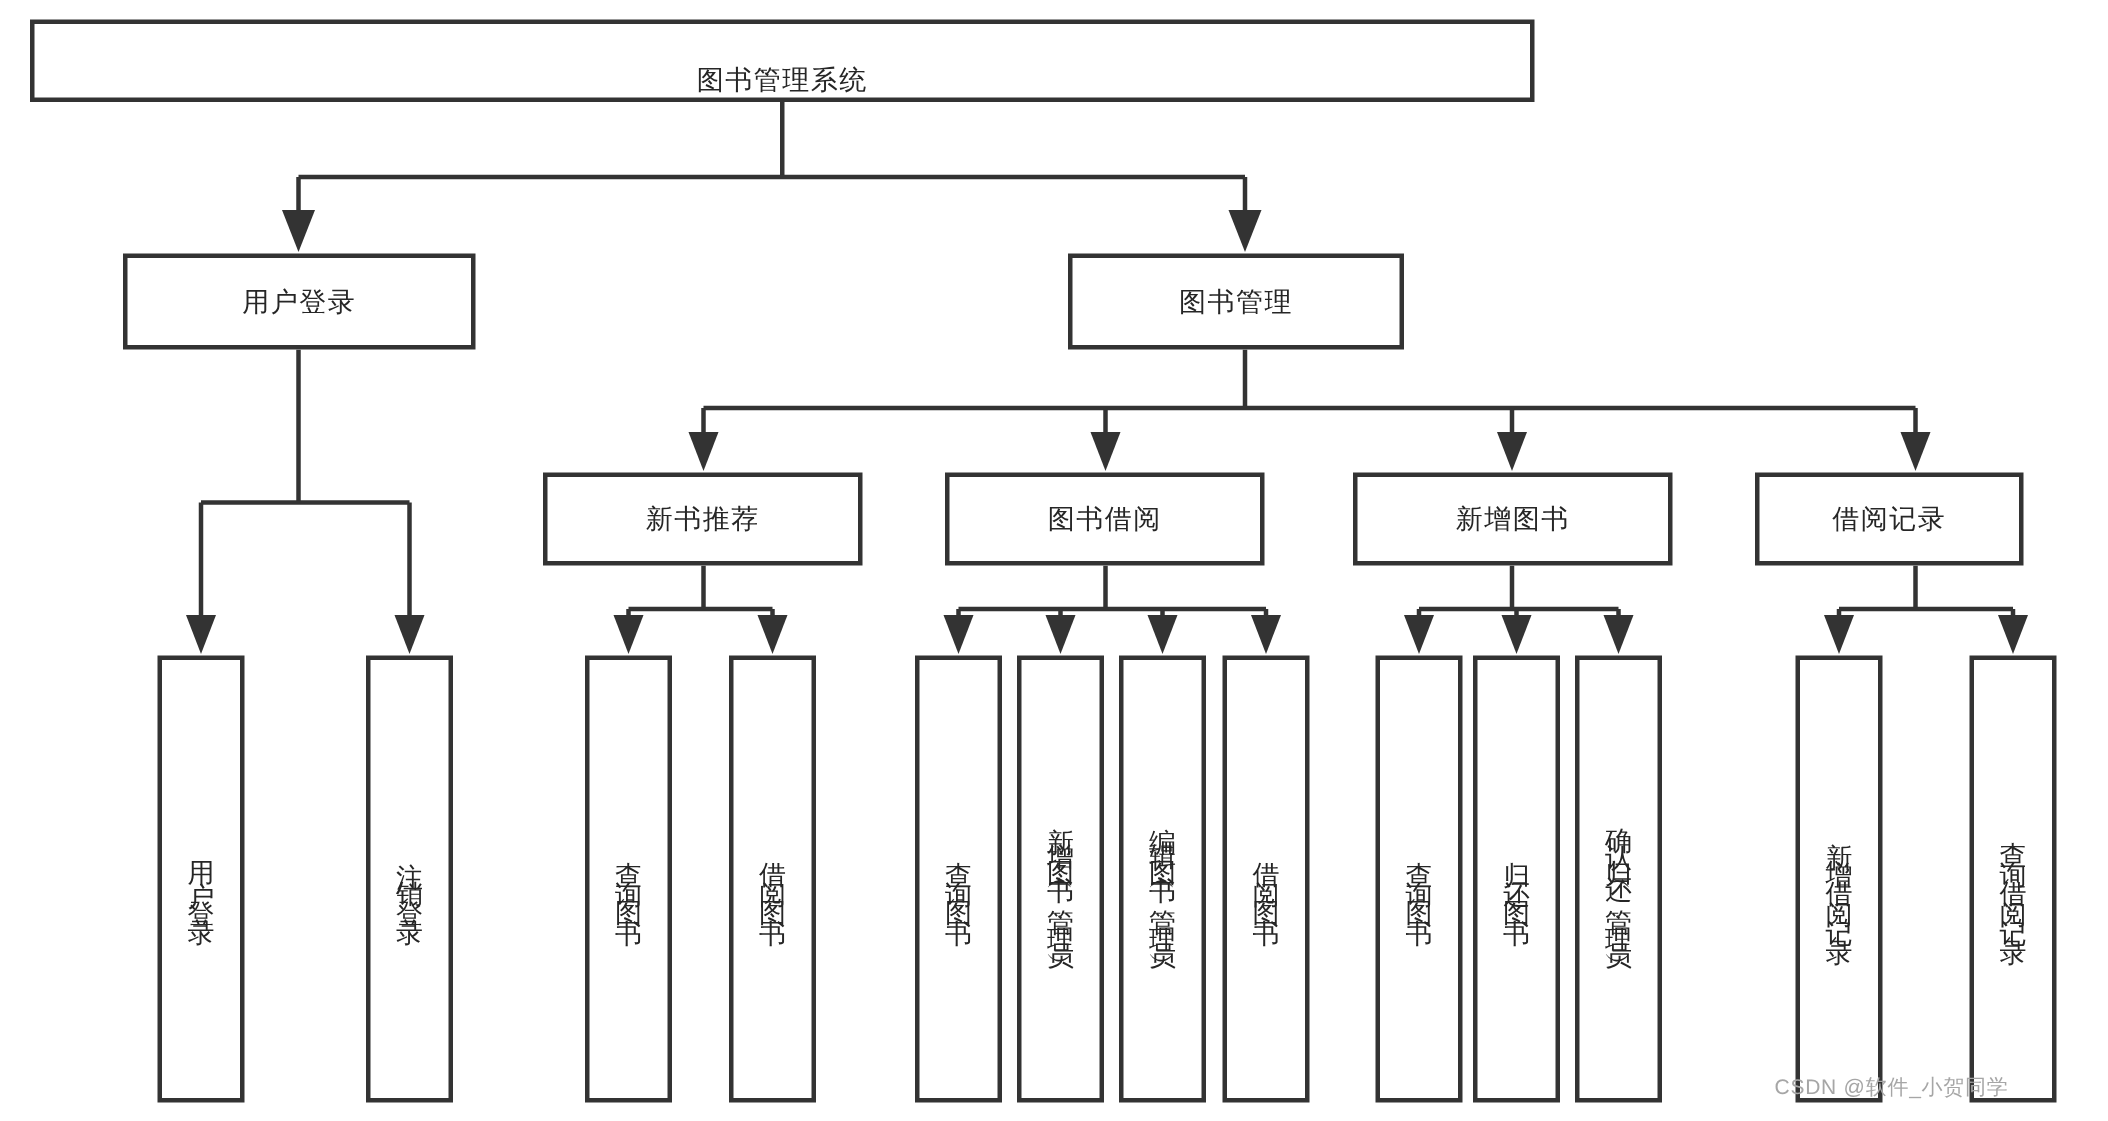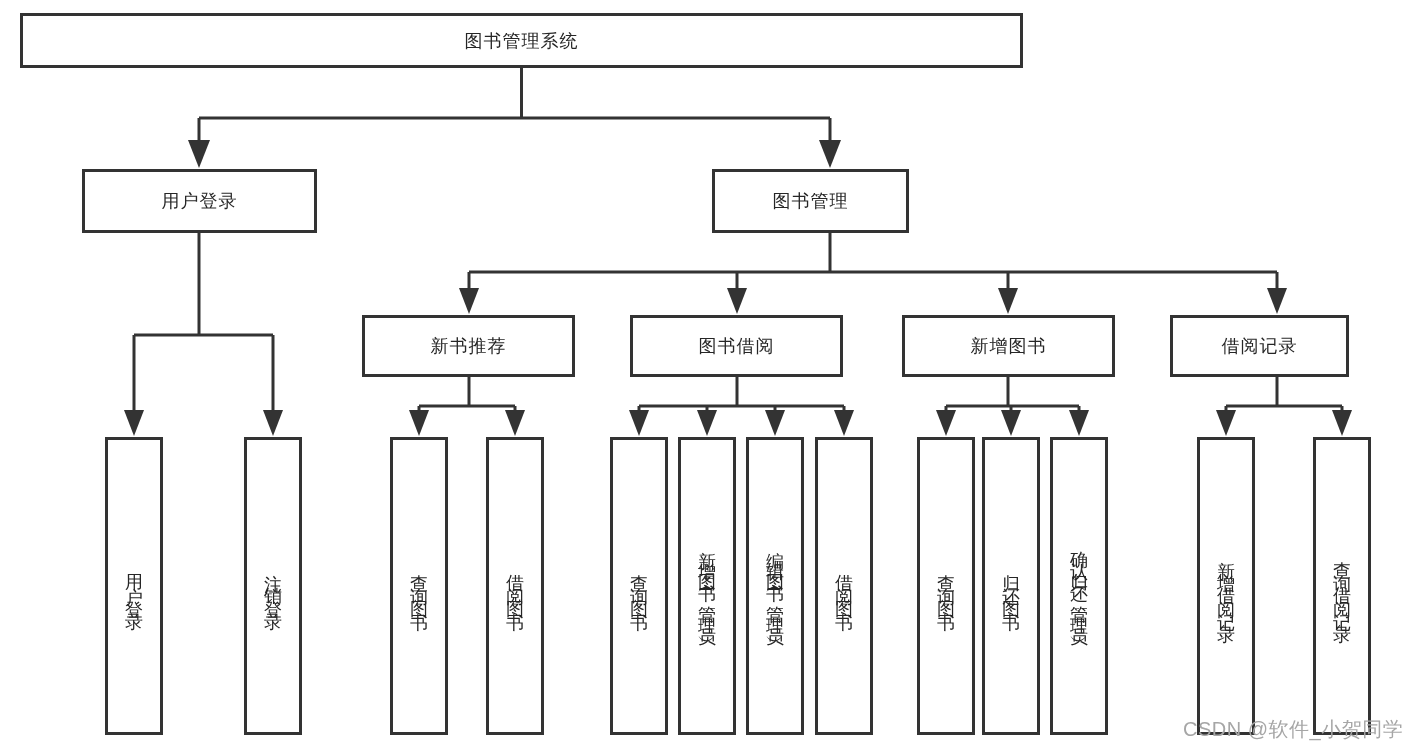--- a/index.html
+++ b/index.html
@@ -31,23 +31,23 @@
   .hbox span { letter-spacing: 1px; white-space: nowrap; }
   .vbox span {
     writing-mode: vertical-rl;
     text-orientation: mixed;
     letter-spacing: 13px;
     line-height: 1;
     white-space: nowrap;
   }
   .vbox.long span { letter-spacing: 11px; font-size: 18px; }
   
-  #n-root   { left: 20px;  top: 13px;  width: 1003px; height: 55px; }
+  #n-root   { left: 20px;  top: 13px;  width: 1003px; height: 55px; align-items: flex-end; }
   #n-login  { left: 82px;  top: 169px; width: 235px;  height: 64px; }
-  #n-mgmt   { left: 712px; top: 169px; width: 197px;  height: 64px; align-items: center; }
+  #n-mgmt   { left: 712px; top: 169px; width: 224px;  height: 64px; align-items: center; }
   #n-newrec { left: 362px; top: 315px; width: 213px;  height: 62px; }
   #n-borrow { left: 630px; top: 315px; width: 213px;  height: 62px; }
   #n-current{ left: 902px; top: 315px; width: 213px;  height: 62px; }
   #n-record { left: 1170px;top: 315px; width: 179px;  height: 62px; }
   .vbox { top: 437px; width: 58px; height: 298px; }
   #l-ulogin  { left: 105px; }
   #l-logout  { left: 244px; }
   #l-q1      { left: 390px; }
   #l-b1      { left: 486px; }
   #l-q2      { left: 610px; }
@@ -56,21 +56,21 @@
   #l-b2      { left: 815px; }
   #l-q3      { left: 917px; }
   #l-return  { left: 982px; }
   #l-confirm { left: 1050px; }
   #l-addrec  { left: 1197px; }
   #l-qrec    { left: 1313px; }
   .watermark {
     position: absolute;
     left: 1183px;
     top: 716px;
-    font-size: 20px;
+    font-size: 14px;
     color: #a6a6a6;
     white-space: nowrap;
     z-index: 5;
     letter-spacing: 0.5px;
   }
 </style>
 </head>
 <body>
 
 <div class="stage">

